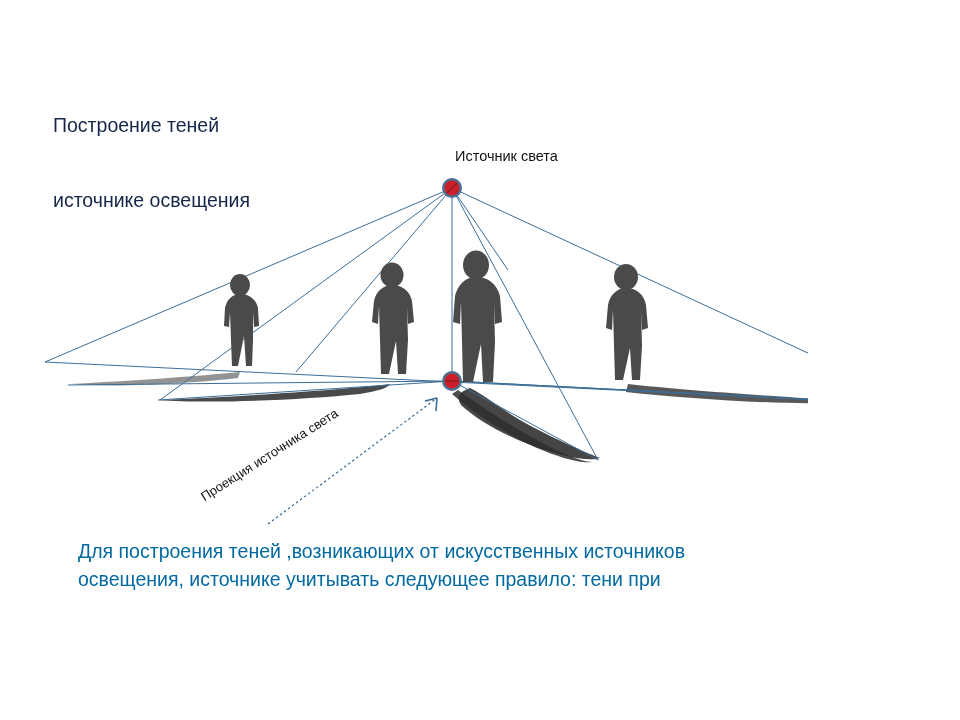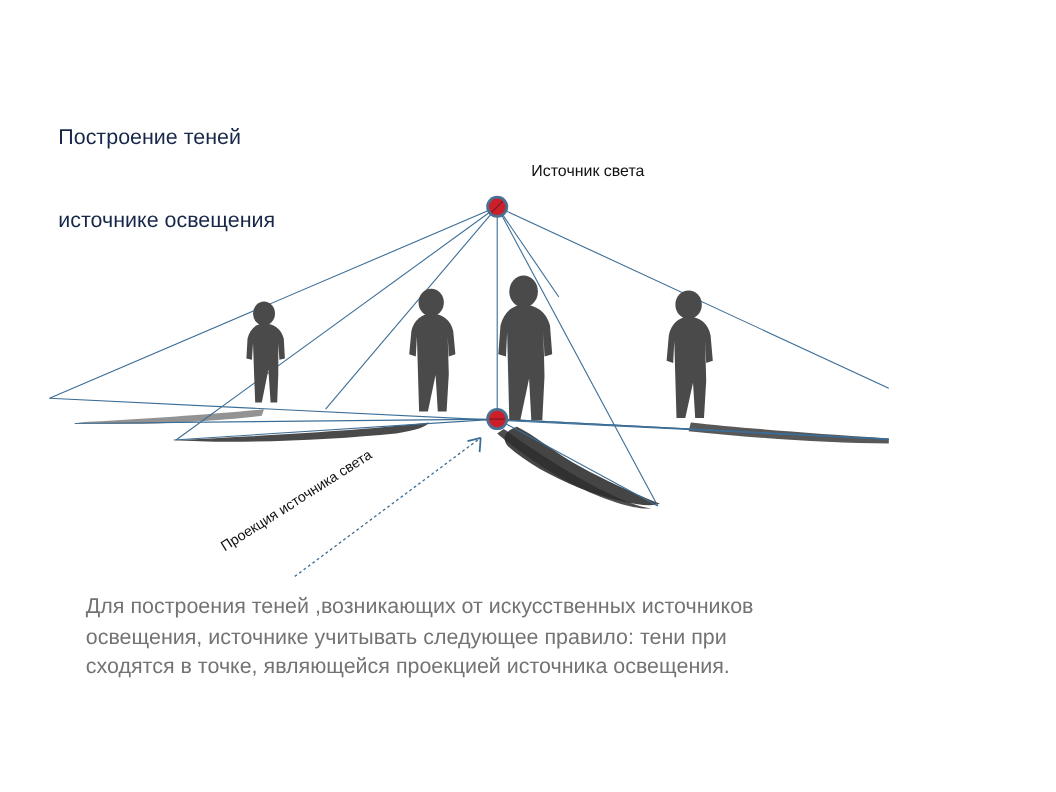--- a/index.html
+++ b/index.html
@@ -34,39 +34,38 @@
   }
   .title-line { display: block; }
   .label-light {
     position: absolute;
     left: 455px;
     top: 148px;
     color: #111111;
     font-size: 14.5px;
     font-family: "Liberation Sans", sans-serif;
     white-space: nowrap;
-    margin-left: 28px;
   }
   .label-projection {
     position: absolute;
     left: 206px;
     top: 489px;
     color: #111111;
     font-size: 13px;
     font-family: "Liberation Sans", sans-serif;
     white-space: nowrap;
     transform-origin: left bottom;
     transform: rotate(-32.5deg);
   }
   .paragraph {
     position: absolute;
     left: 78px;
     top: 538px;
     width: 790px;
-    color: #737373;
+    color: #0369a1;
     font-size: 19.5px;
     line-height: 27.5px;
     font-family: "Liberation Sans", sans-serif;
   }
   .para-line { display: block; white-space: nowrap; }
 </style>
 </head>
 <body>
 
 <div id="page">
@@ -181,16 +180,15 @@
     <span class="title-line">источнике освещения</span>
   </div>
 
   <div class="label-light">Источник света</div>
 
   <div class="label-projection">Проекция источника света</div>
 
   <div class="paragraph">
     <span class="para-line">Для построения теней ,возникающих от искусственных источников</span>
     <span class="para-line">освещения, источнике учитывать следующее правило: тени при</span>
-    <span class="para-line">сходятся в точке, являющейся проекцией источника освещения.</span>
   </div>
 
 </div>
 
 </body></html>

